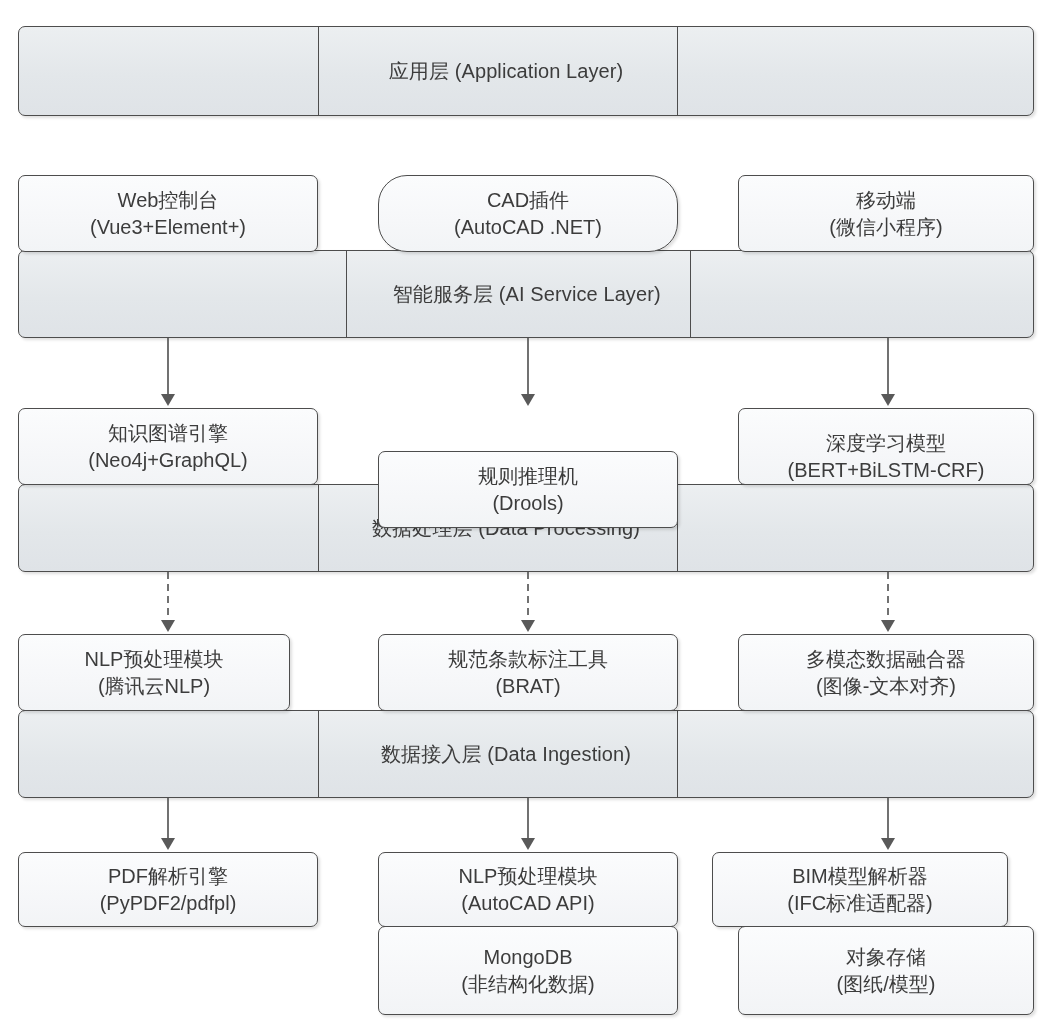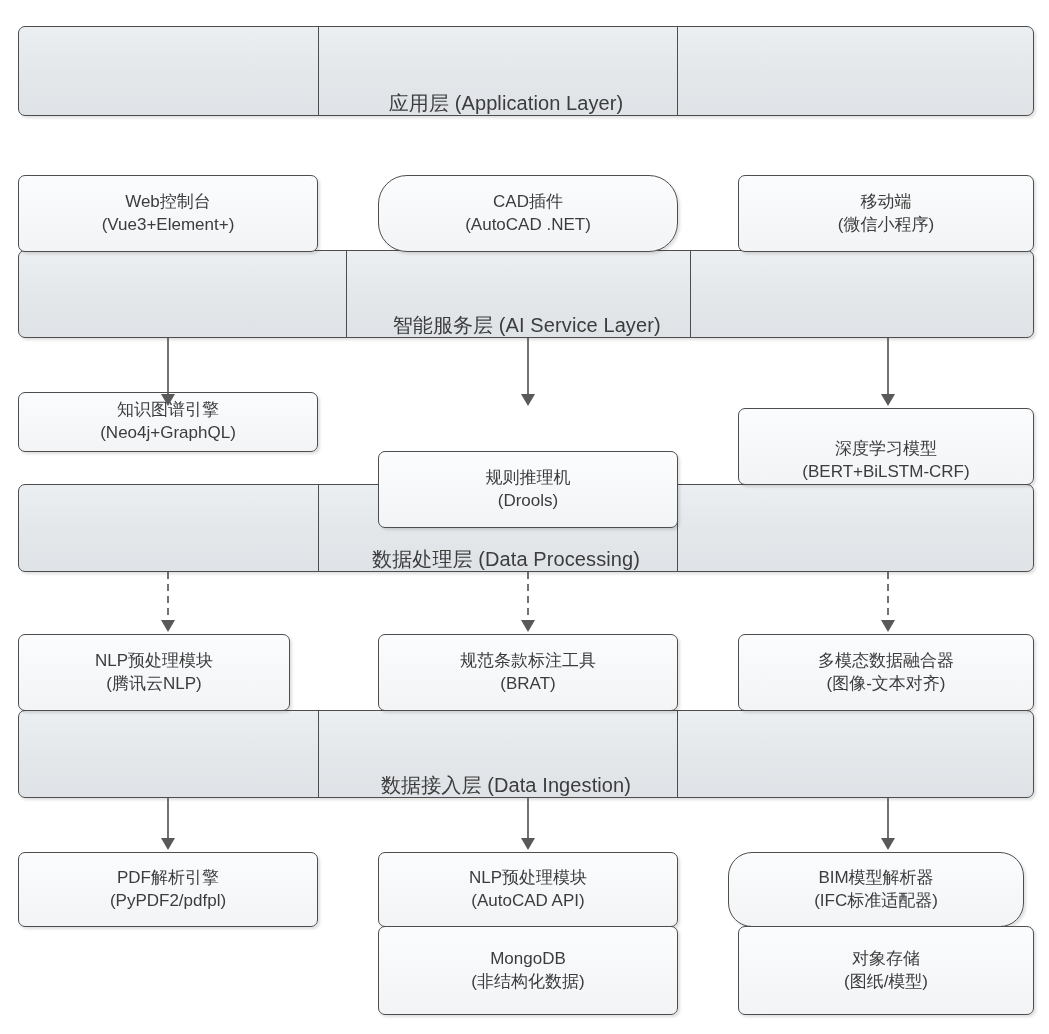--- a/index.html
+++ b/index.html
@@ -30,21 +30,21 @@
     border: 1.6px solid #4d4d4d;
     border-radius: 7px;
     background: linear-gradient(to bottom, #eceff1 0%, #e3e7ea 55%, #dfe3e7 100%);
     box-shadow: 2px 2px 3px rgba(0,0,0,0.13);
     overflow: visible;
   }
   .band-seg {
     box-sizing: border-box;
     position: relative;
     display: flex;
-    align-items: flex-end;
+    align-items: center;
     justify-content: center;
     padding-left: 16px;
   }
   .band-seg + .band-seg {
     border-left: 1.6px solid #4d4d4d;
   }
   .band-label {
     font-size: 20px;
     line-height: 1.2;
     color: #3c3c3c;
@@ -60,21 +60,21 @@
     flex-direction: column;
     align-items: center;
     justify-content: center;
     border: 1.6px solid #4d4d4d;
     border-radius: 7px;
     background: linear-gradient(to bottom, #fbfcfd 0%, #f6f7f9 60%, #f2f4f6 100%);
     box-shadow: 2px 2px 3px rgba(0,0,0,0.13);
     text-align: center;
   }
   .node .line1, .node .line2 {
-    font-size: 17px;
+    font-size: 20px;
     line-height: 1.34;
     color: #3c3c3c;
     white-space: nowrap;
   }
 
   
   .connector {
     position: absolute;
     pointer-events: none;
   }
@@ -110,21 +110,21 @@
       <div class="line1">移动端</div>
       <div class="line2">(微信小程序)</div>
     </div>
     <div class="layer-band" style="left: 18px; top: 484px; width: 1016px; height: 88px;">
       <div class="band-seg" style="width: 300px;"></div>
       <div class="band-seg" style="width: 359px;">
         <span class="band-label">数据处理层 (Data Processing)</span>
       </div>
       <div class="band-seg" style="width: 357px;"></div>
     </div>
-    <div class="node" style="left: 18px; top: 392px; width: 300px; height: 60px;">
+    <div class="node" style="left: 18px; top: 408px; width: 300px; height: 77px;">
       <div class="line1">知识图谱引擎</div>
       <div class="line2">(Neo4j+GraphQL)</div>
     </div>
     <div class="node" style="left: 378px; top: 408px; width: 300px; height: 77px; margin-top: 43px;">
       <div class="line1">规则推理机</div>
       <div class="line2">(Drools)</div>
     </div>
     <div class="node" style="left: 738px; top: 408px; width: 296px; height: 77px; justify-content: flex-end;">
       <div class="line1">深度学习模型</div>
       <div class="line2">(BERT+BiLSTM-CRF)</div>
@@ -149,21 +149,21 @@
       <div class="line2">(图像-文本对齐)</div>
     </div>
     <div class="node" style="left: 18px; top: 852px; width: 300px; height: 75px;">
       <div class="line1">PDF解析引擎</div>
       <div class="line2">(PyPDF2/pdfpl)</div>
     </div>
     <div class="node" style="left: 378px; top: 852px; width: 300px; height: 75px;">
       <div class="line1">NLP预处理模块</div>
       <div class="line2">(AutoCAD API)</div>
     </div>
-    <div class="node" style="left: 728px; top: 852px; width: 296px; height: 75px; border-radius: 24px;">
+    <div class="node" style="left: 712px; top: 852px; width: 296px; height: 75px;">
       <div class="line1">BIM模型解析器</div>
       <div class="line2">(IFC标准适配器)</div>
     </div>
     <div class="node" style="left: 378px; top: 926px; width: 300px; height: 89px;">
       <div class="line1">MongoDB</div>
       <div class="line2">(非结构化数据)</div>
     </div>
     <div class="node" style="left: 738px; top: 926px; width: 296px; height: 89px;">
       <div class="line1">对象存储</div>
       <div class="line2">(图纸/模型)</div>

